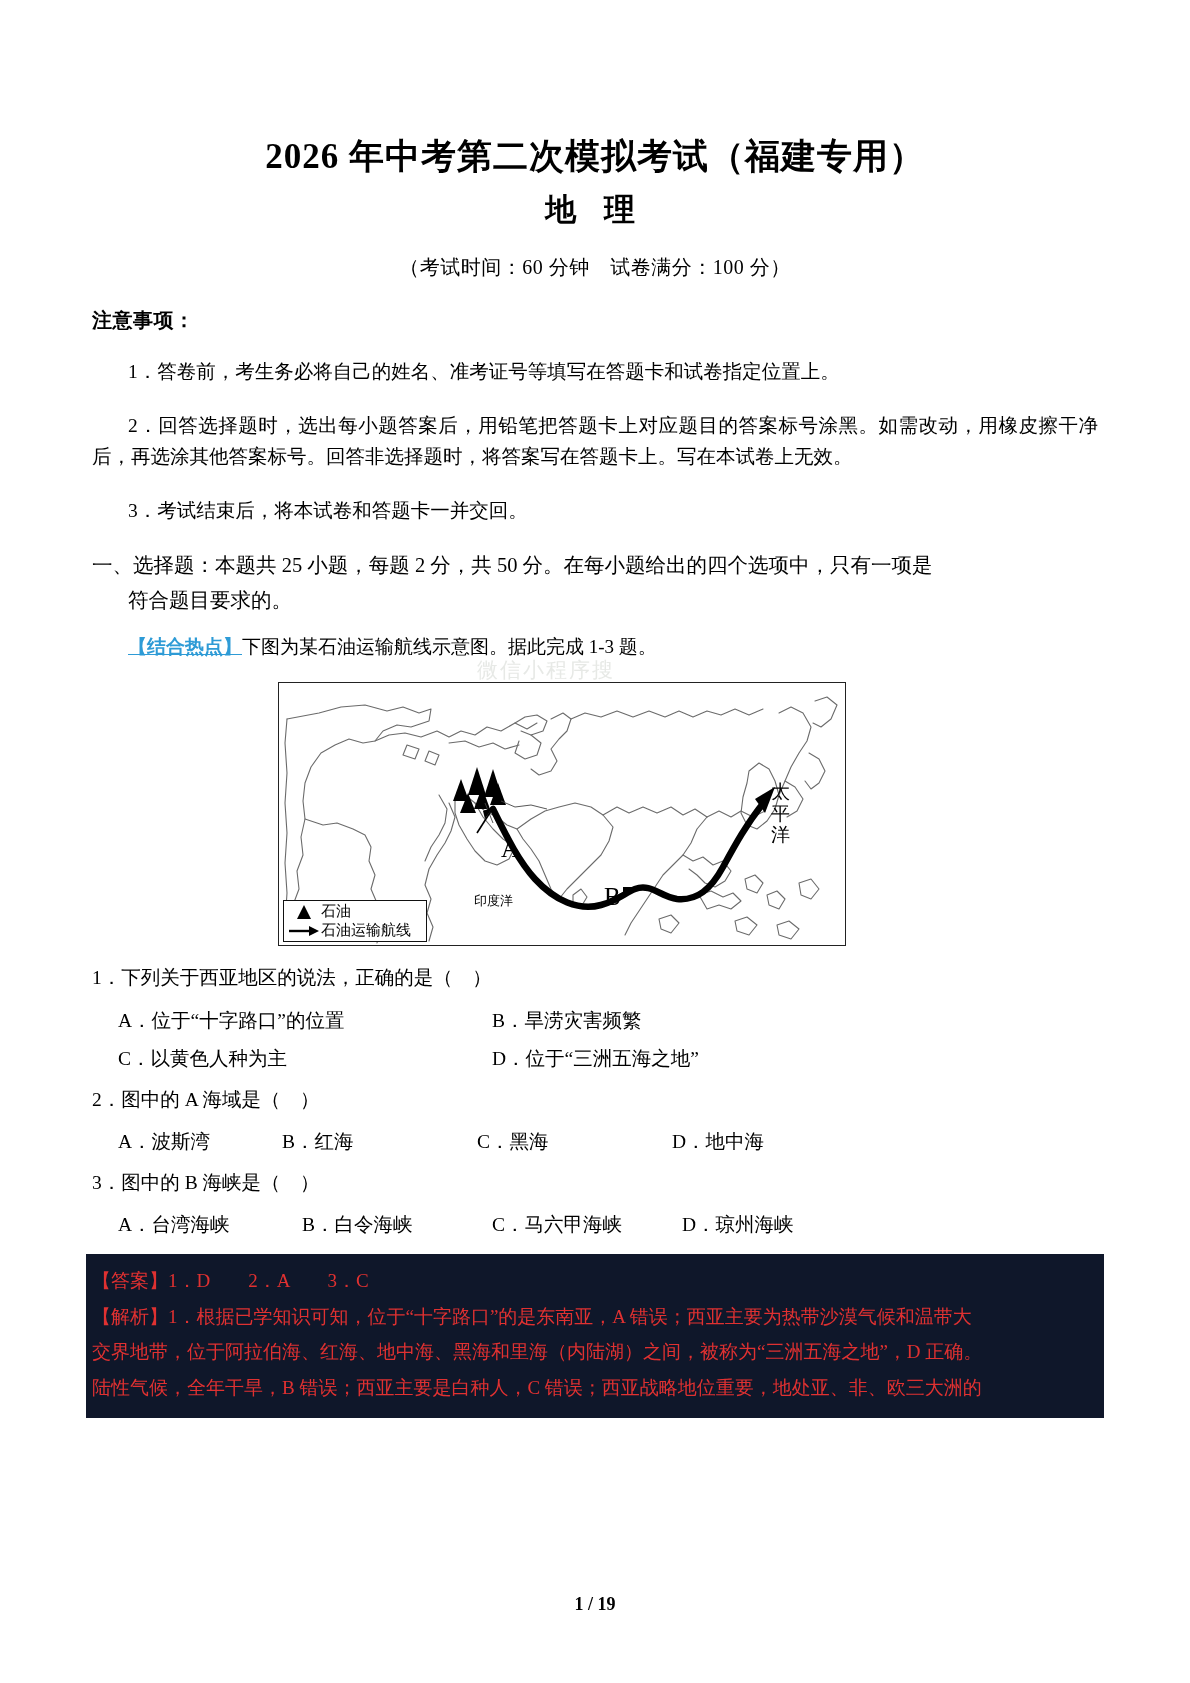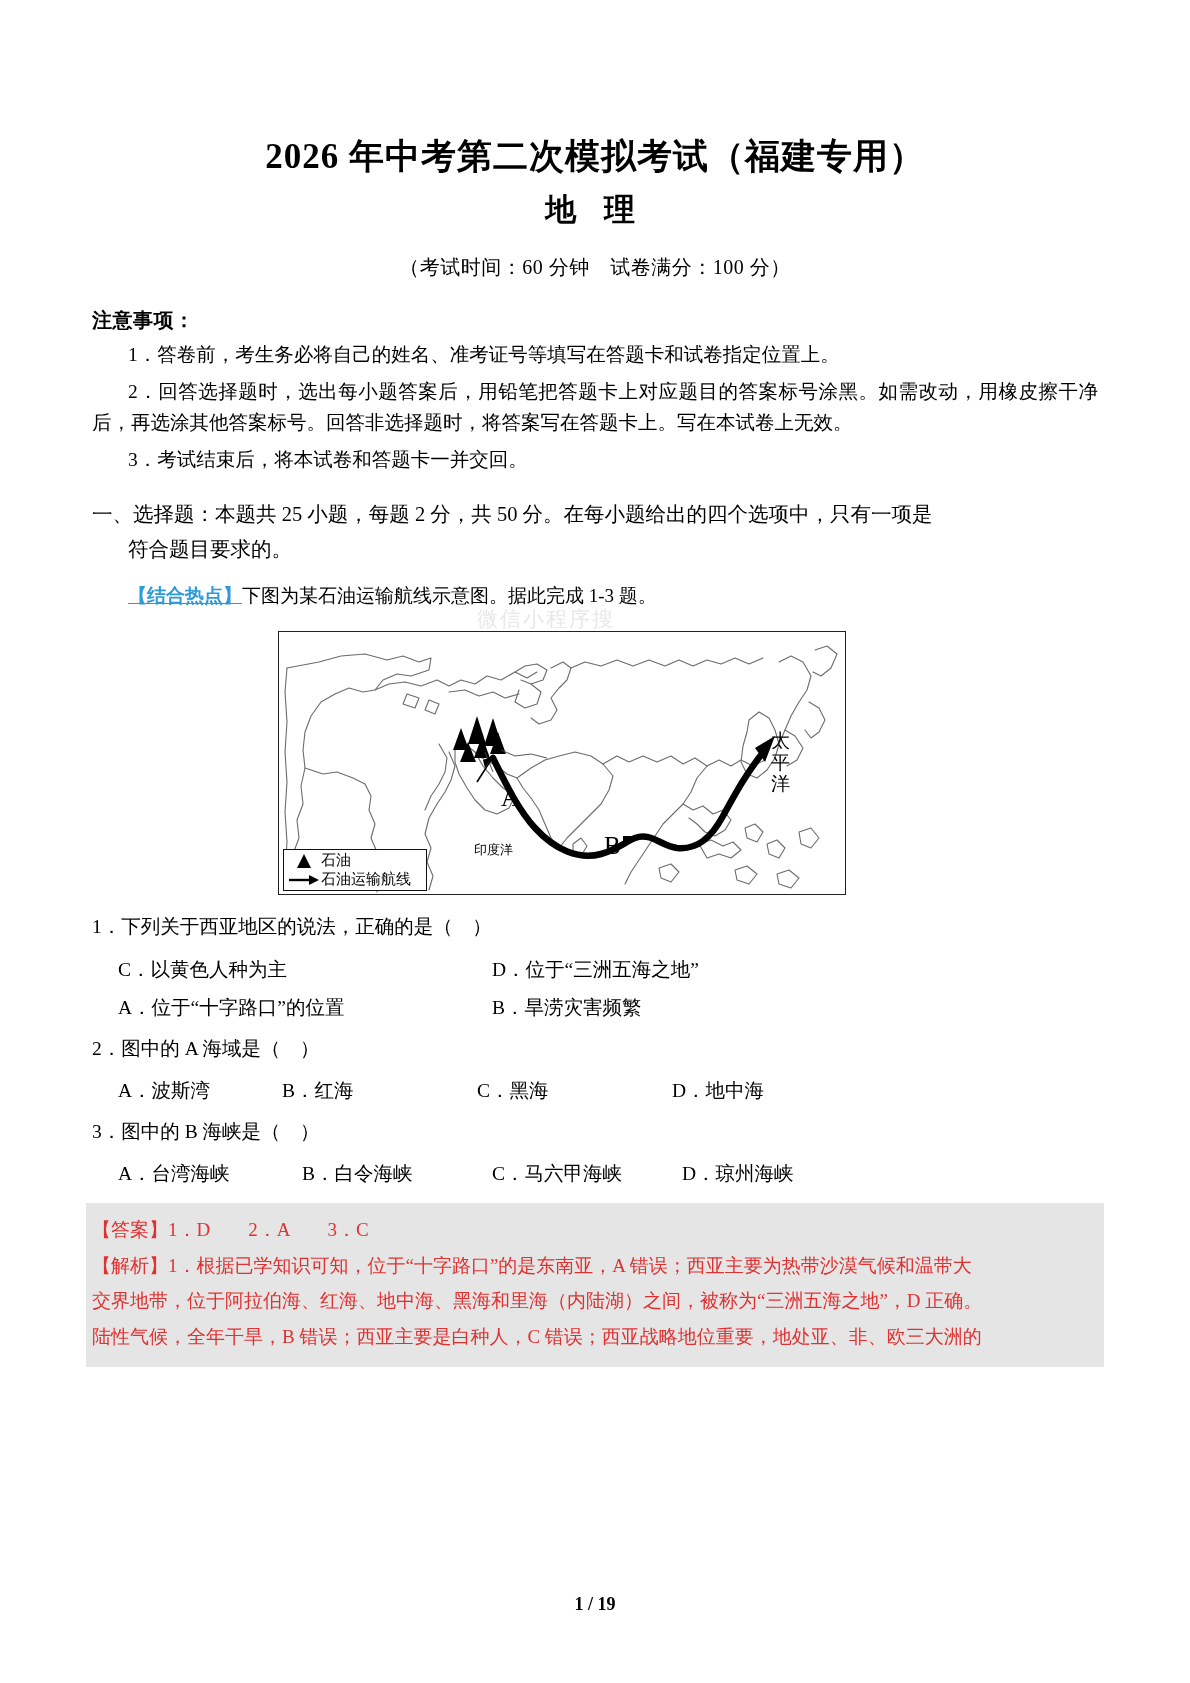--- a/index.html
+++ b/index.html
@@ -52,21 +52,21 @@
 
   
   .notice-head {
     font-size: 20px;
     font-weight: bold;
     margin: 26px 0 0 0;
     letter-spacing: 0.5px;
   }
   .notice-item {
     font-size: 19.5px;
-    margin: 5px 0 0 0;
+    margin: 22px 0 0 0;
     line-height: 1.62;
     text-indent: 36px;
     text-align: justify;
   }
   .section-head {
     font-size: 20.5px;
     margin: 22px 0 0 0;
     line-height: 1.7;
     text-align: justify;
     text-indent: 0;
@@ -181,21 +181,21 @@
   .opt4 .c1 { left: 190px; }
   .opt4 .c2 { left: 385px; }
   .opt4 .c3 { left: 580px; }
   .opt4b .c0 { left: 26px; }
   .opt4b .c1 { left: 210px; }
   .opt4b .c2 { left: 400px; }
   .opt4b .c3 { left: 590px; }
 
   
   .ans-block {
-    background: #e5e5e5;
+    background: #0f172a;
     color: #e03131;
     margin: 18px -6px 0 -6px;
     padding: 8px 6px 10px 6px;
     font-size: 19px;
     line-height: 1.72;
   }
   .ans-line { margin: 3px 0; white-space: pre; }
   .ana-line { margin: 3px 0; text-align: justify; }
 
   
@@ -358,26 +358,26 @@
             </svg>
           </span>
           <span>石油运输航线</span>
         </div>
       </div>
     </div>
   </div>
 
   <p class="q-stem">1．下列关于西亚地区的说法，正确的是（　）</p>
   <div class="q-opts opt2">
+    <span class="c0">A．位于“十字路口”的位置</span>
+    <span class="c1">B．旱涝灾害频繁</span>
+  </div>
+  <div class="q-opts opt2">
     <span class="c0">C．以黄色人种为主</span>
     <span class="c1">D．位于“三洲五海之地”</span>
-  </div>
-  <div class="q-opts opt2">
-    <span class="c0">A．位于“十字路口”的位置</span>
-    <span class="c1">B．旱涝灾害频繁</span>
   </div>
 
   <p class="q-stem">2．图中的 A 海域是（　）</p>
   <div class="q-opts opt4">
     <span class="c0">A．波斯湾</span>
     <span class="c1">B．红海</span>
     <span class="c2">C．黑海</span>
     <span class="c3">D．地中海</span>
   </div>
 

